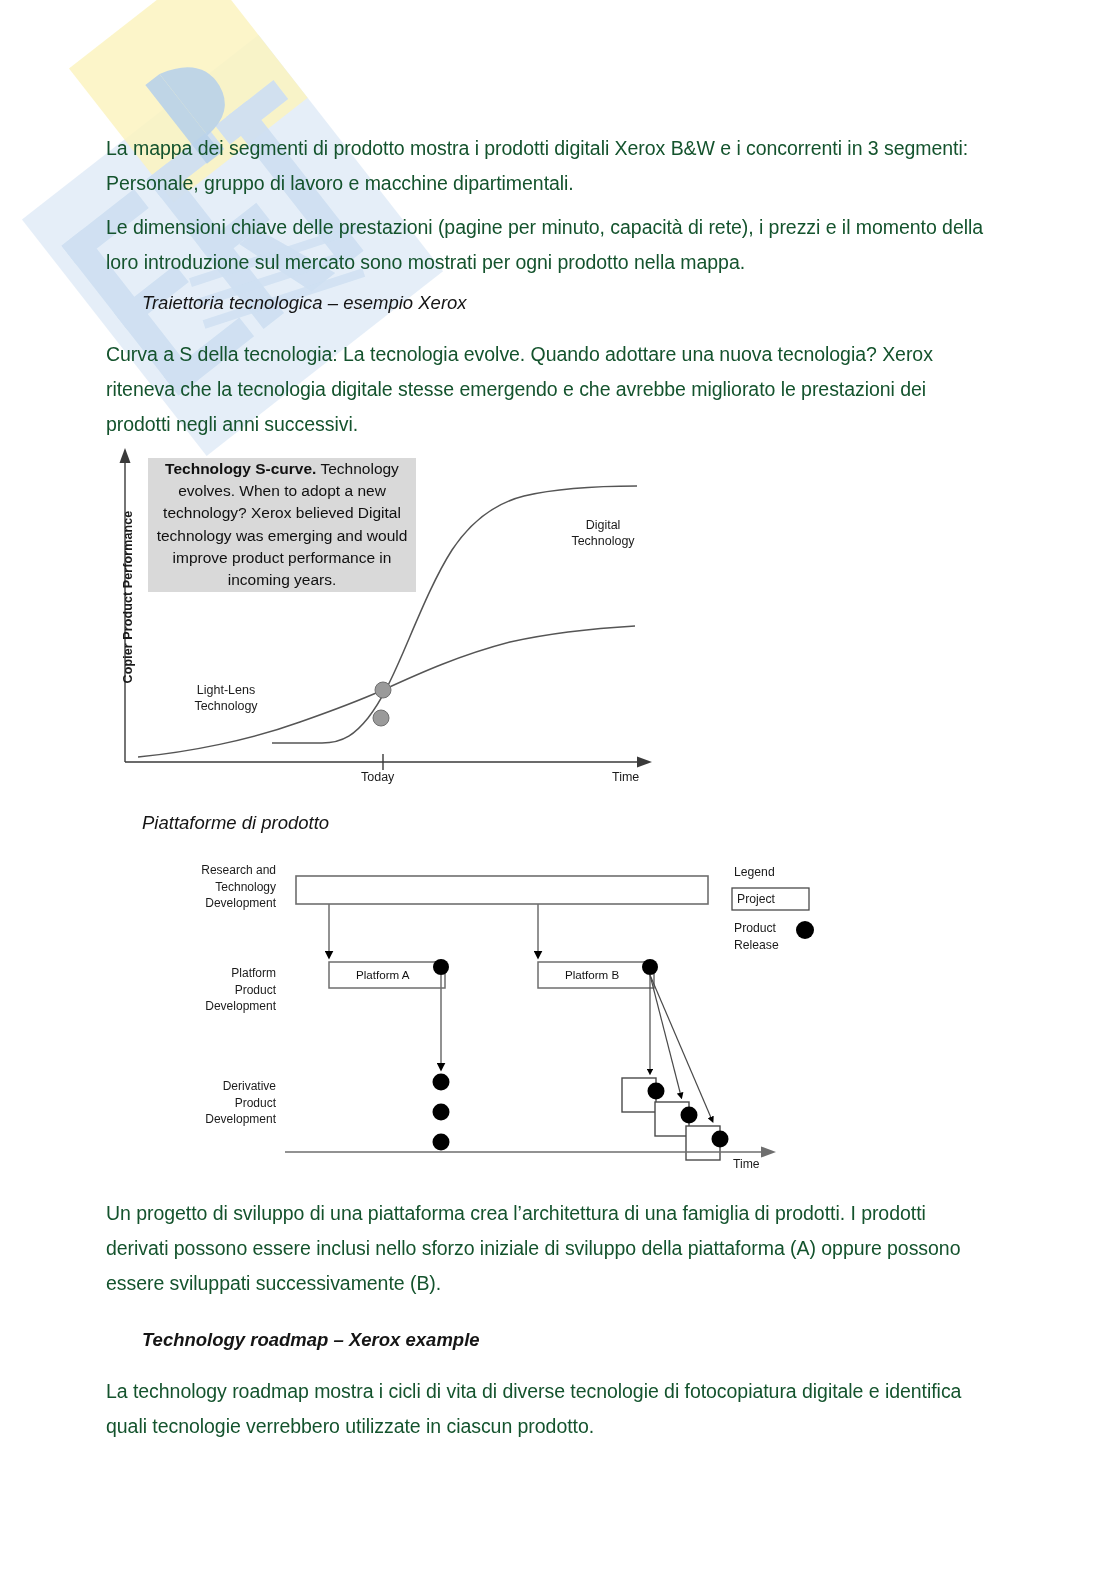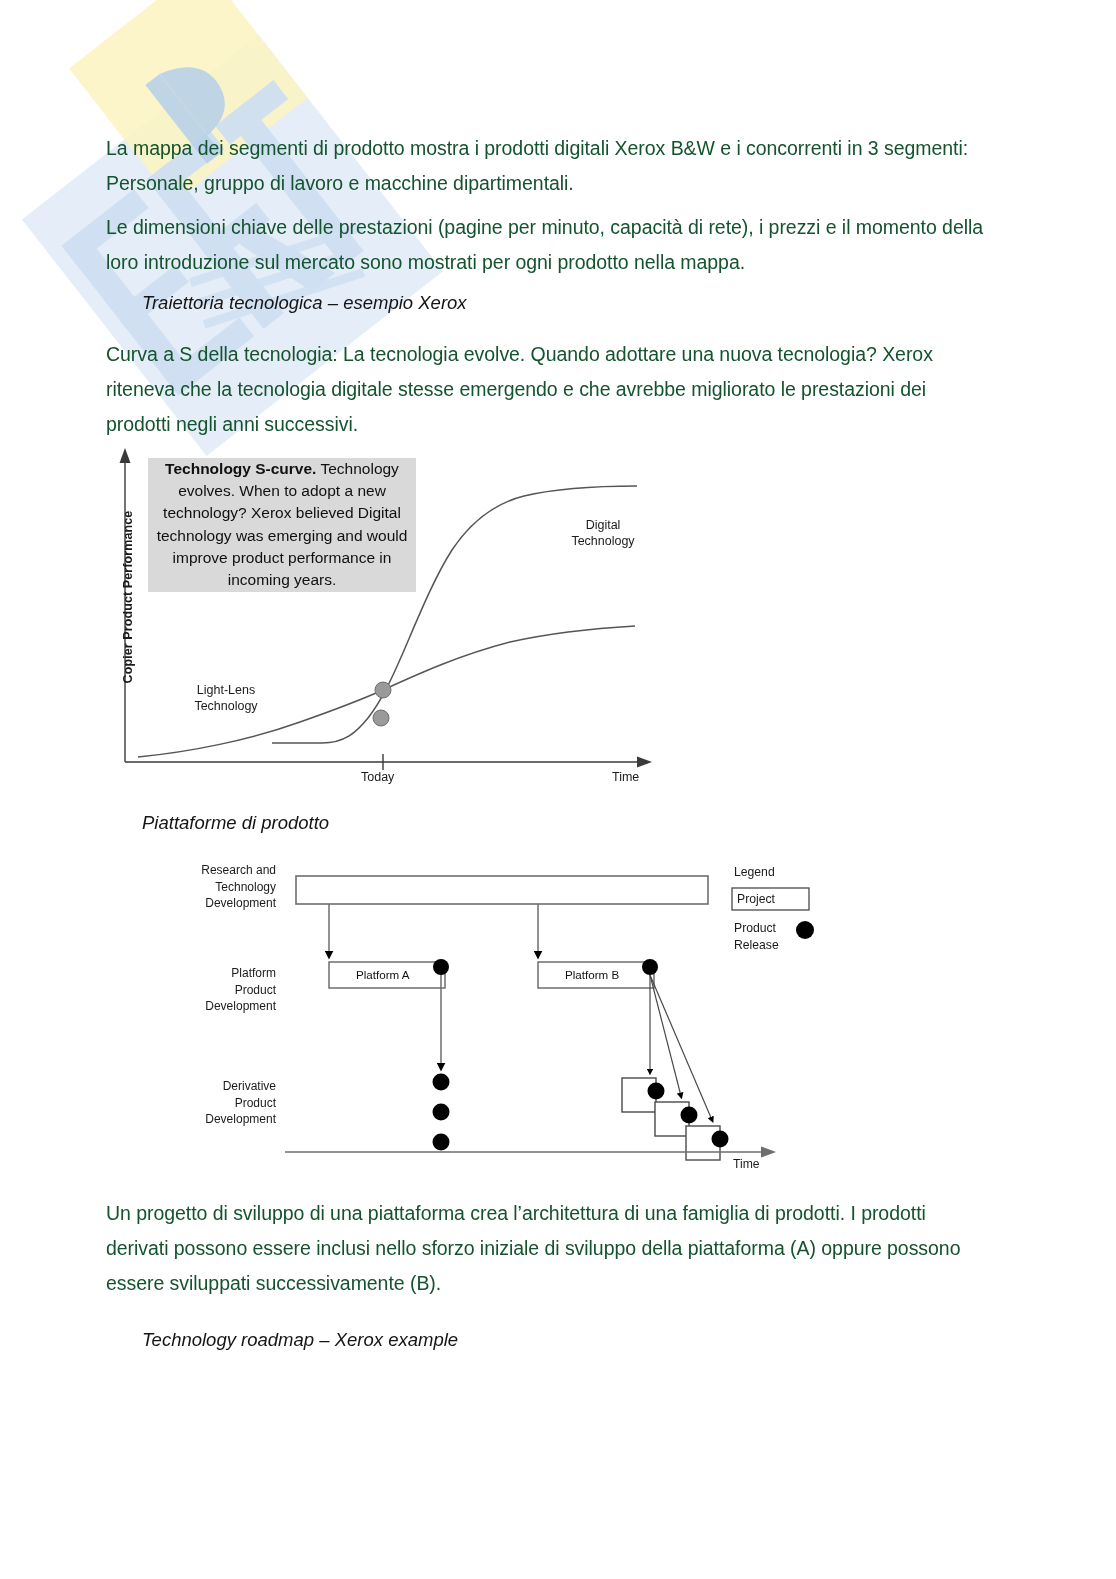--- a/index.html
+++ b/index.html
@@ -307,16 +307,17 @@
     <div class="pf-legendlabel" style="left:584px; top:70px;">
       <span>Product</span><br>
       <span>Release</span>
     </div>
 
     <div class="pf-axislabel" style="left:583px; top:307px;">Time</div>
   </div>
 
   <div class="para" style="top:1196px;">Un progetto di sviluppo di una piattaforma crea l’architettura di una famiglia di prodotti. I prodotti derivati possono essere inclusi nello sforzo iniziale di sviluppo della piattaforma (A) oppure possono essere sviluppati successivamente (B).</div>
 
-  <div class="subhead" style="top:1325px;">Technology roadmap – Xerox example</div>
-
+  <div class="subhead" style="top:1325px;font-weight:bold;">Technology roadmap – Xerox example</div>
+
+  <div class="para" style="top:1374px;">La technology roadmap mostra i cicli di vita di diverse tecnologie di fotocopiatura digitale e identifica quali tecnologie verrebbero utilizzate in ciascun prodotto.</div>
 
 </div>
 
 </body></html>

